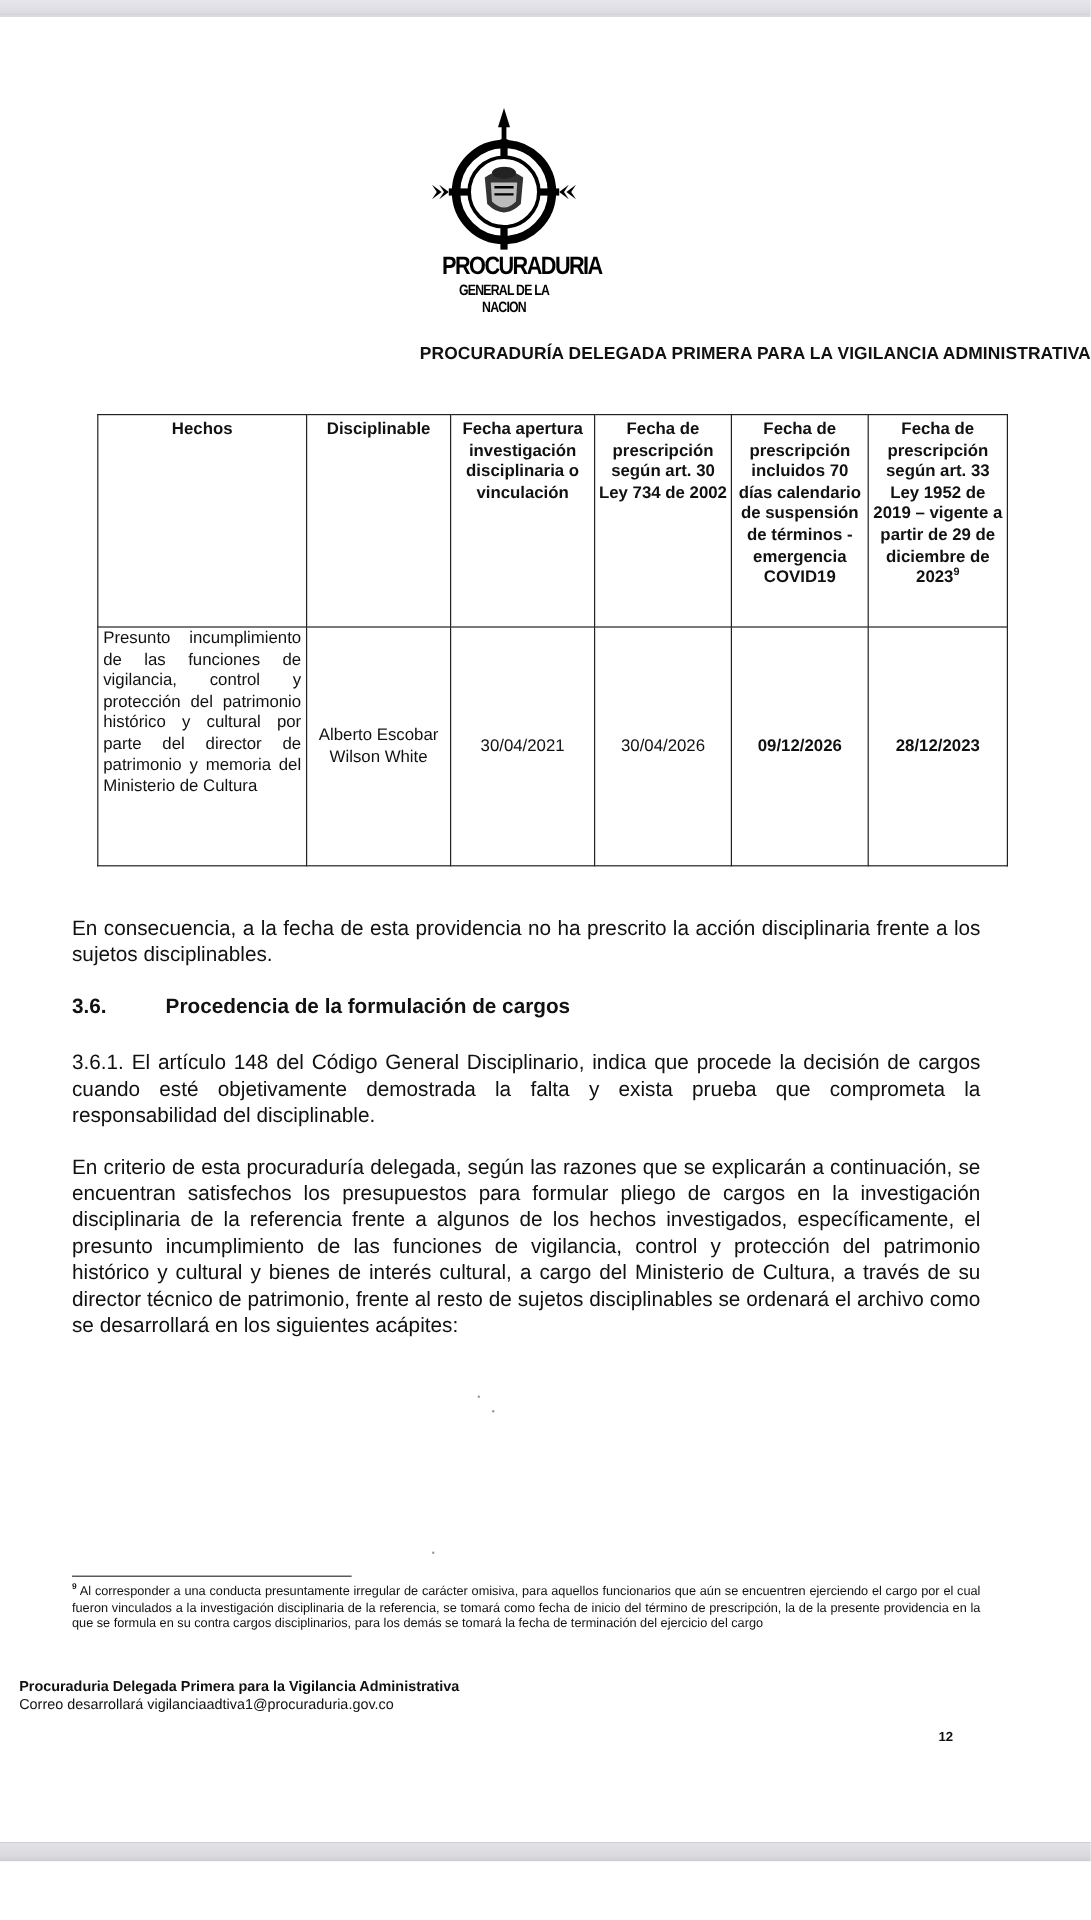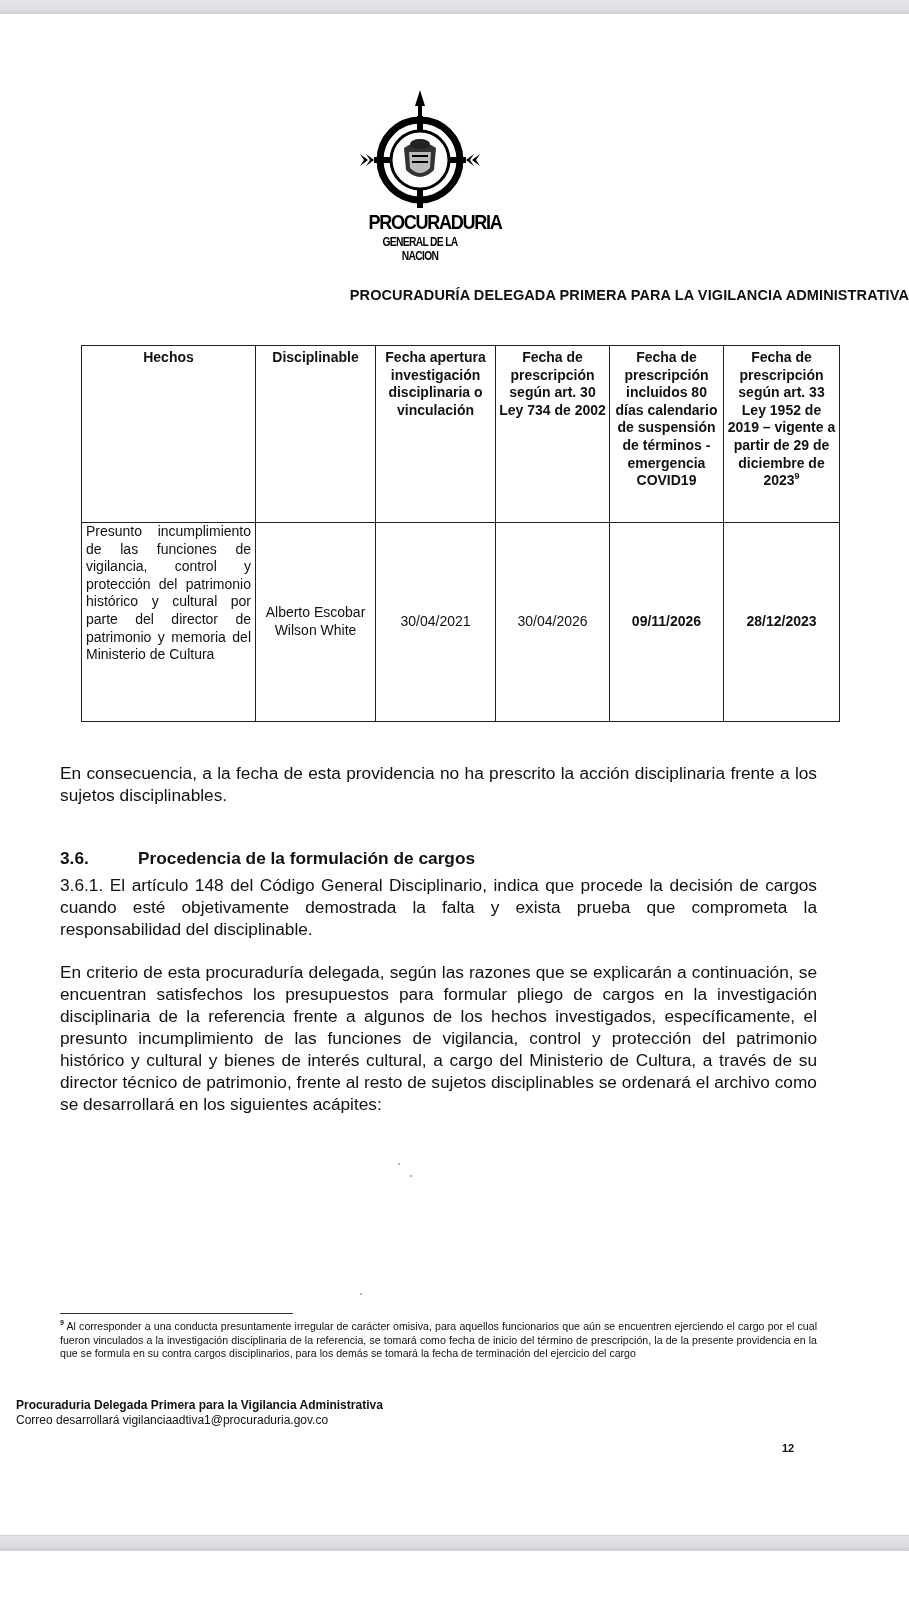--- a/index.html
+++ b/index.html
@@ -51,21 +51,21 @@
   table.facts td.bold { font-weight: bold; }
   .sup { font-size: 9px; vertical-align: super; line-height: 0; }
 
   .para {
     position: absolute; left: 60px; width: 757px;
     font-size: 17.3px; line-height: 22px; text-align: justify;
   }
   .heading {
     position: absolute; left: 60px; top: 828px; font-size: 17.3px; font-weight: bold;
   }
-  .heading .num { display: inline-block; width: 78px; margin-top: 20px; }
+  .heading .num { display: inline-block; width: 78px; }
 
   .fn-rule {
     position: absolute; left: 60px; top: 1313px; width: 233px; height: 0;
     border-top: 1.5px solid #333;
   }
   .footnote {
     position: absolute; left: 60px; top: 1320px; width: 757px;
     font-size: 10.6px; line-height: 13.6px; text-align: justify; color: #111;
   }
   .footnote .mark { font-size: 7px; vertical-align: super; line-height: 0; font-weight: bold; }
@@ -122,31 +122,31 @@
     <col style="width:114px">
       <col style="width:114px">
       <col style="width:116px">
   </colgroup>
   <thead>
     <tr>
       <th>Hechos</th>
       <th>Disciplinable</th>
       <th>Fecha apertura investigación disciplinaria o vinculación</th>
       <th>Fecha de prescripción según art. 30 Ley 734 de 2002</th>
-      <th>Fecha de prescripción incluidos 80 días calendario de suspensión de términos -emergencia COVID19</th>
+      <th>Fecha de prescripción incluidos 70 días calendario de suspensión de términos -emergencia COVID19</th>
       <th><span>Fecha de prescripción según art. 33 Ley 1952 de 2019 – vigente a partir de 29 de diciembre de 2023</span><span class="sup">9</span></th>
     </tr>
   </thead>
   <tbody>
     <tr>
       <td class="hechos">Presunto incumplimiento de las funciones de vigilancia, control y protección del patrimonio histórico y cultural por parte del director de patrimonio y memoria del Ministerio de Cultura</td>
       <td>Alberto Escobar Wilson White</td>
       <td>30/04/2021</td>
       <td>30/04/2026</td>
-      <td class="bold">09/11/2026</td>
+      <td class="bold">09/12/2026</td>
       <td class="bold">28/12/2023</td>
     </tr>
   </tbody>
 </table>
 
 <div class="para" style="top:762px">En consecuencia, a la fecha de esta providencia no ha prescrito la acción disciplinaria frente a los sujetos disciplinables.</div>
 
 <div class="heading">
   <span class="num">3.6.</span><span>Procedencia de la formulación de cargos</span>
 </div>

